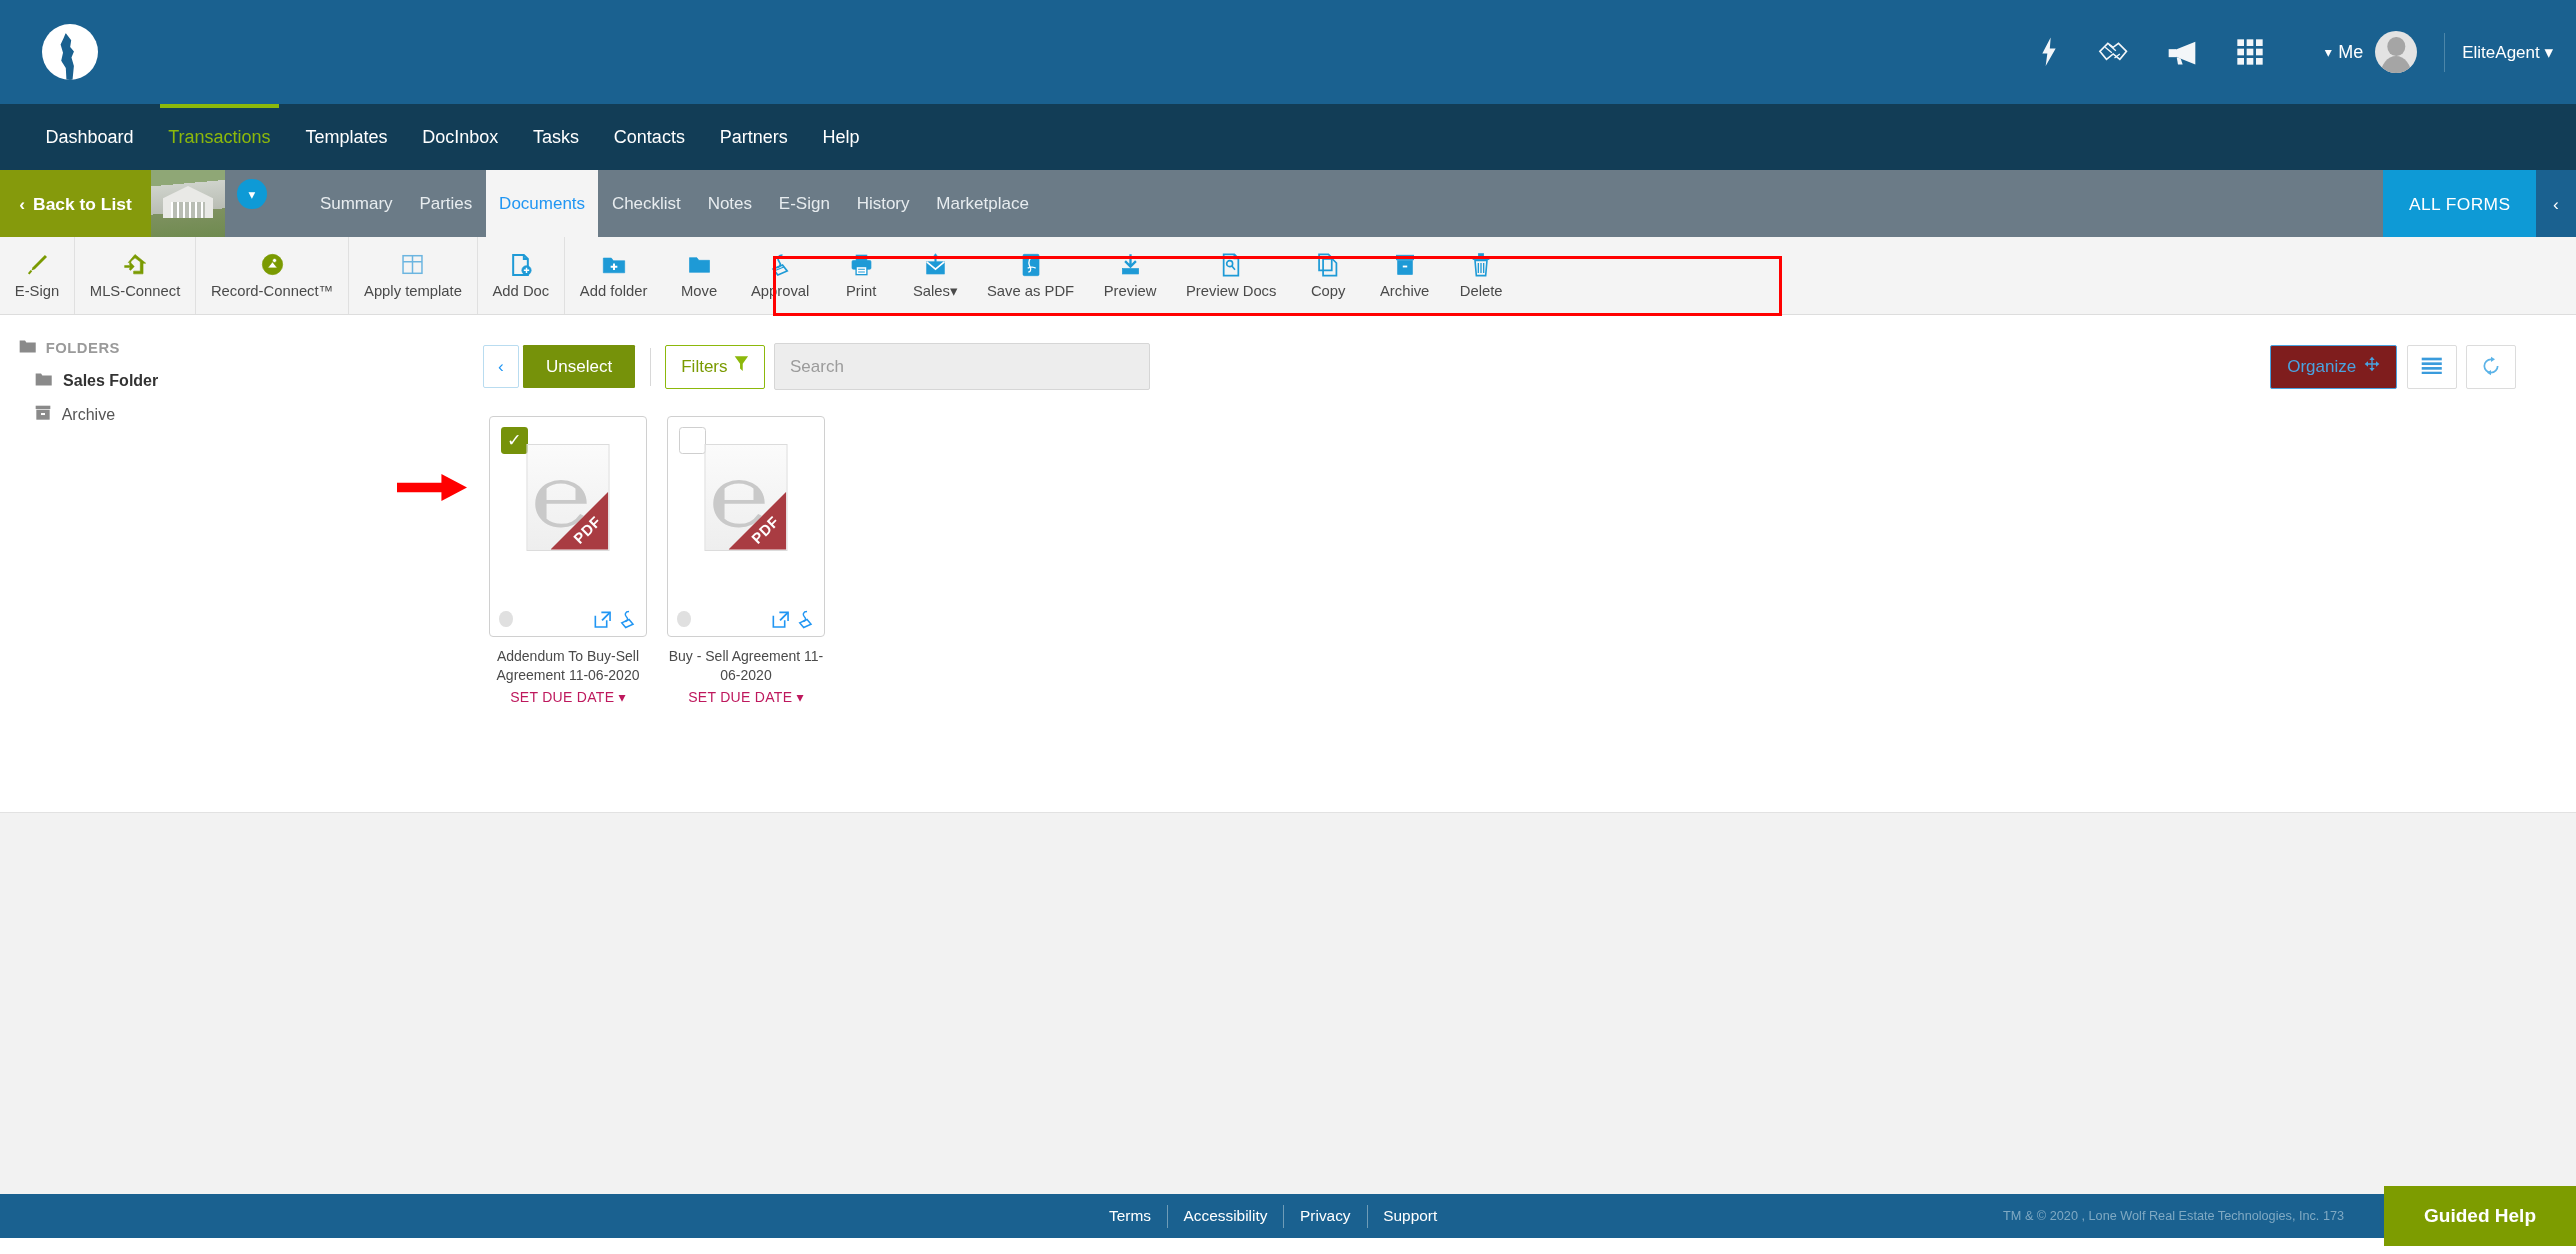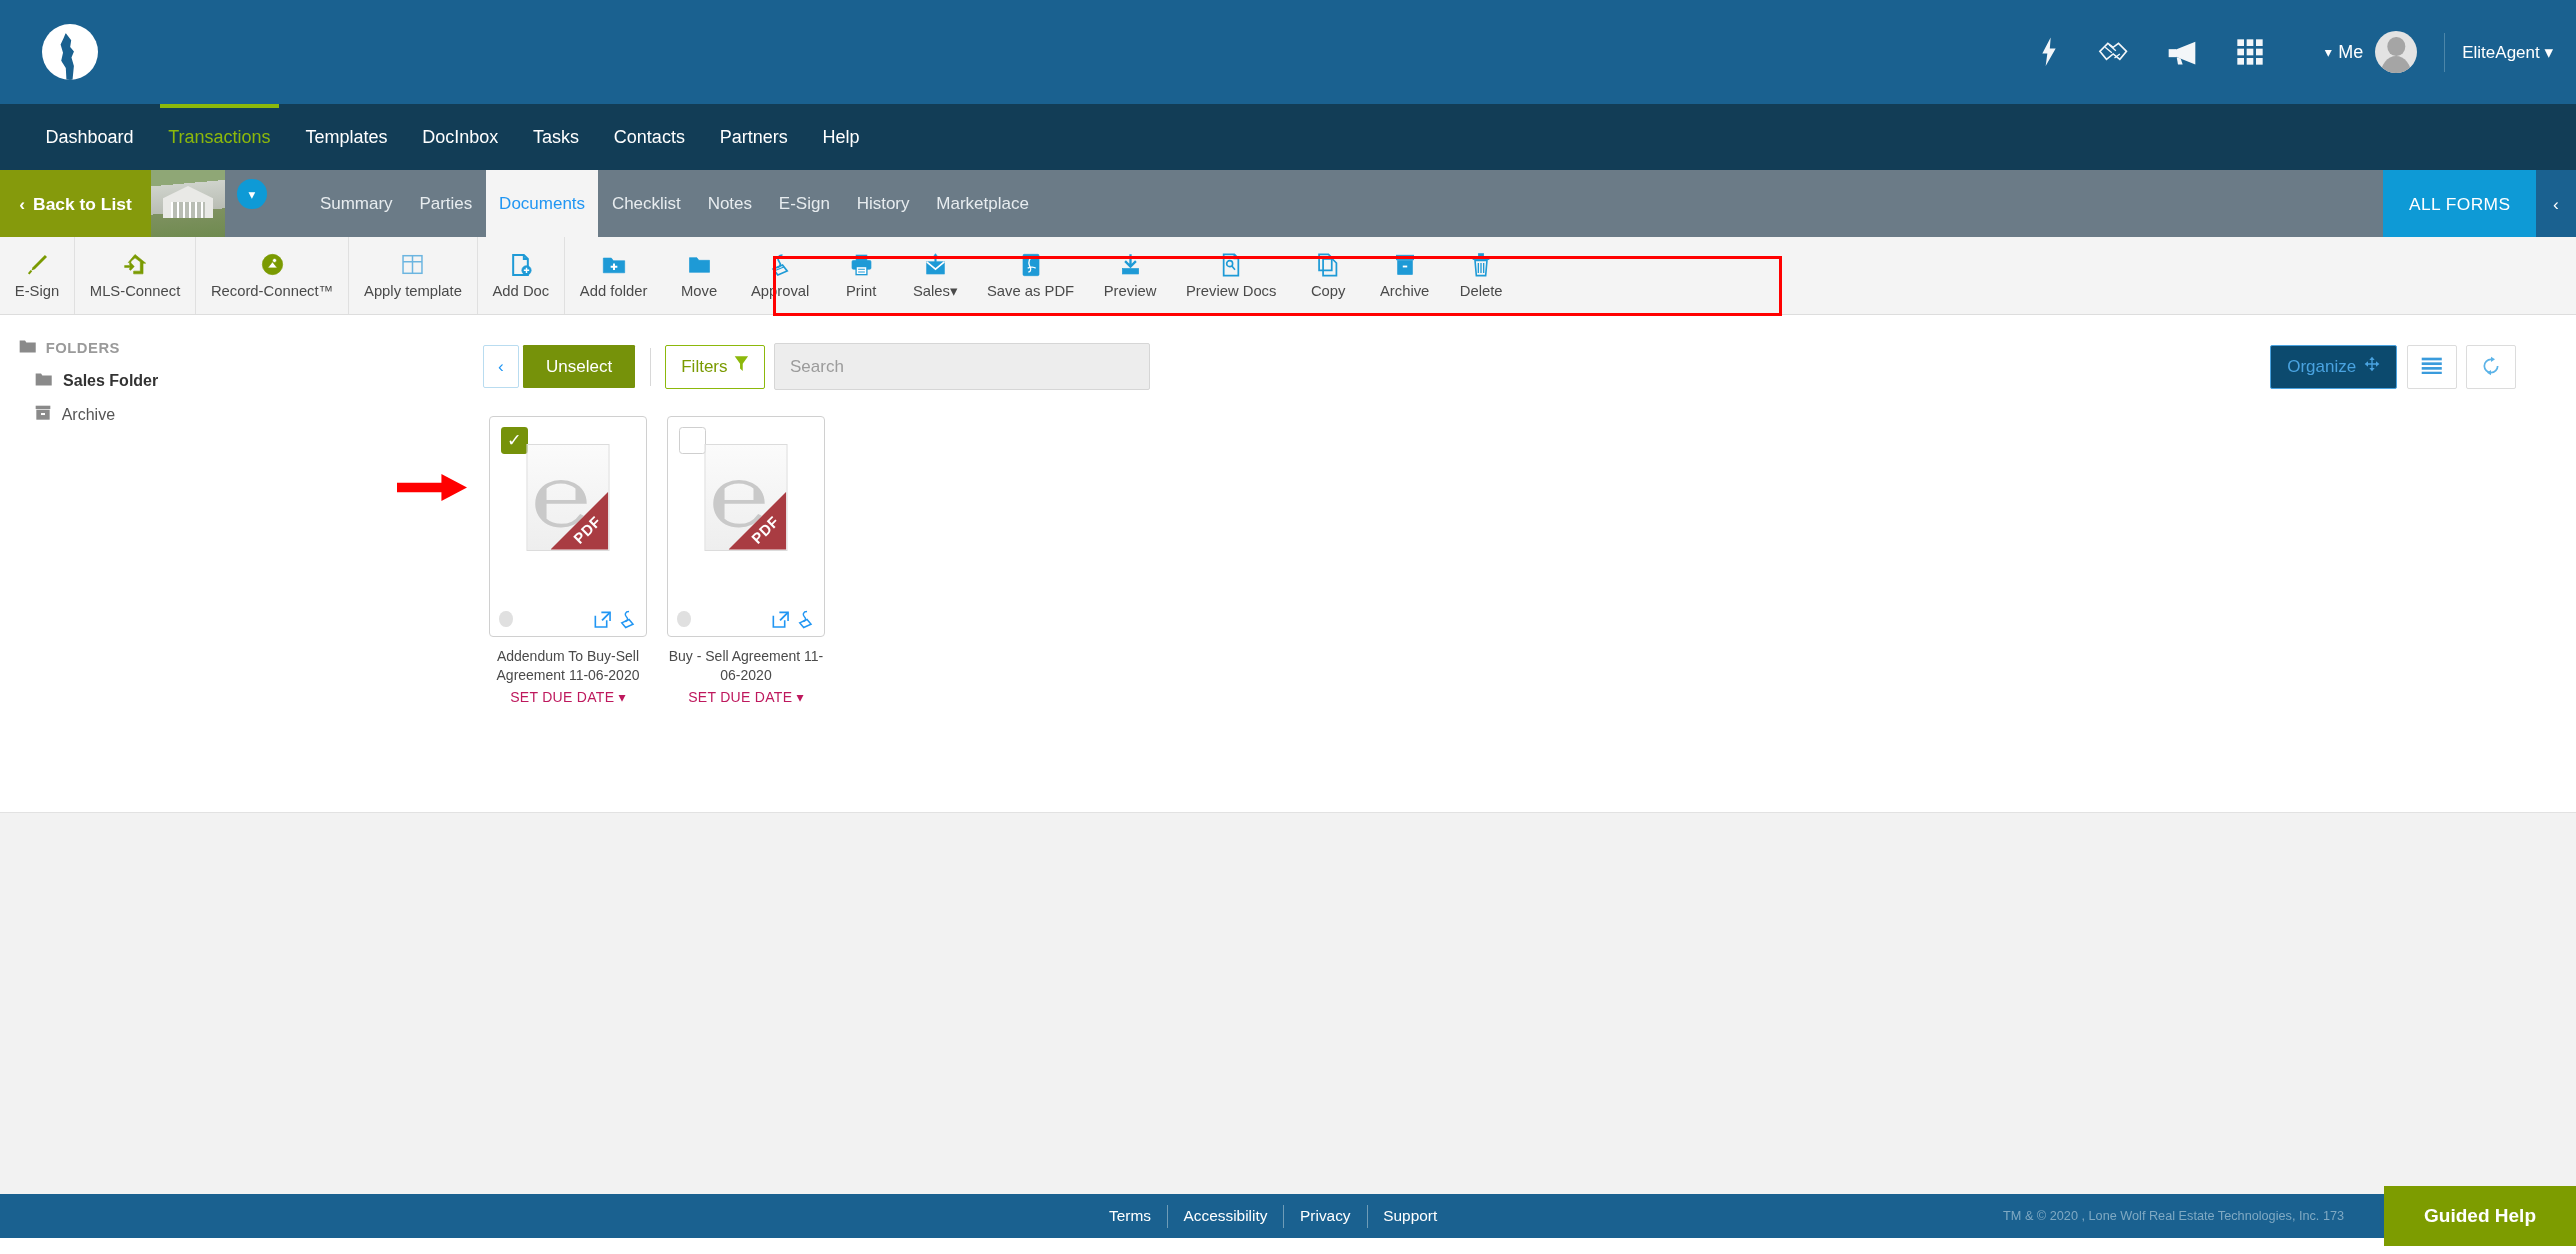--- a/index.html
+++ b/index.html
@@ -161,21 +161,21 @@
   .sort-select {
     width: 295px; height:47px; border:0.7px solid #d6d6d6; background:#fff;
     font-size:17px; color:#3c3c3c; padding: 0 14.8px; margin-left: 32px; border-radius:2px;
     appearance:none; font-family:"Liberation Sans", sans-serif; cursor:pointer;
   }
   .sort-wrap { position:relative; }
   .sort-arrows { position:absolute; right:14.8px; top:50%; transform:translateY(-50%); color:#777; font-size:11.4px; line-height:.9; text-align:center; pointer-events:none;}
 
   .ctrl-right { margin-left:auto; display:flex; align-items:center; gap:9.4px; padding-right: 60px; }
   .organize-btn {
-    border:0.7px solid #4aa3e0; color:#4aa3e0; background:#0c4a6e; height:44px; font-size:17px;
+    border:0.7px solid #4aa3e0; color:#4aa3e0; background:#7f1d1d; height:44px; font-size:17px;
     display:flex; align-items:center; gap:8px; padding: 0 16px; cursor:pointer; border-radius:2px;
   }
   .sq-btn {
     width:50px; height:44px; border:0.7px solid #dcdcdc; background:#fff;
     display:flex; align-items:center; justify-content:center; cursor:pointer; border-radius:2px;
   }
 
   
   .cards { display:flex; gap: 20px; padding: 25.5px 0 0 87px; }
   .card-col { width: 158px; }

